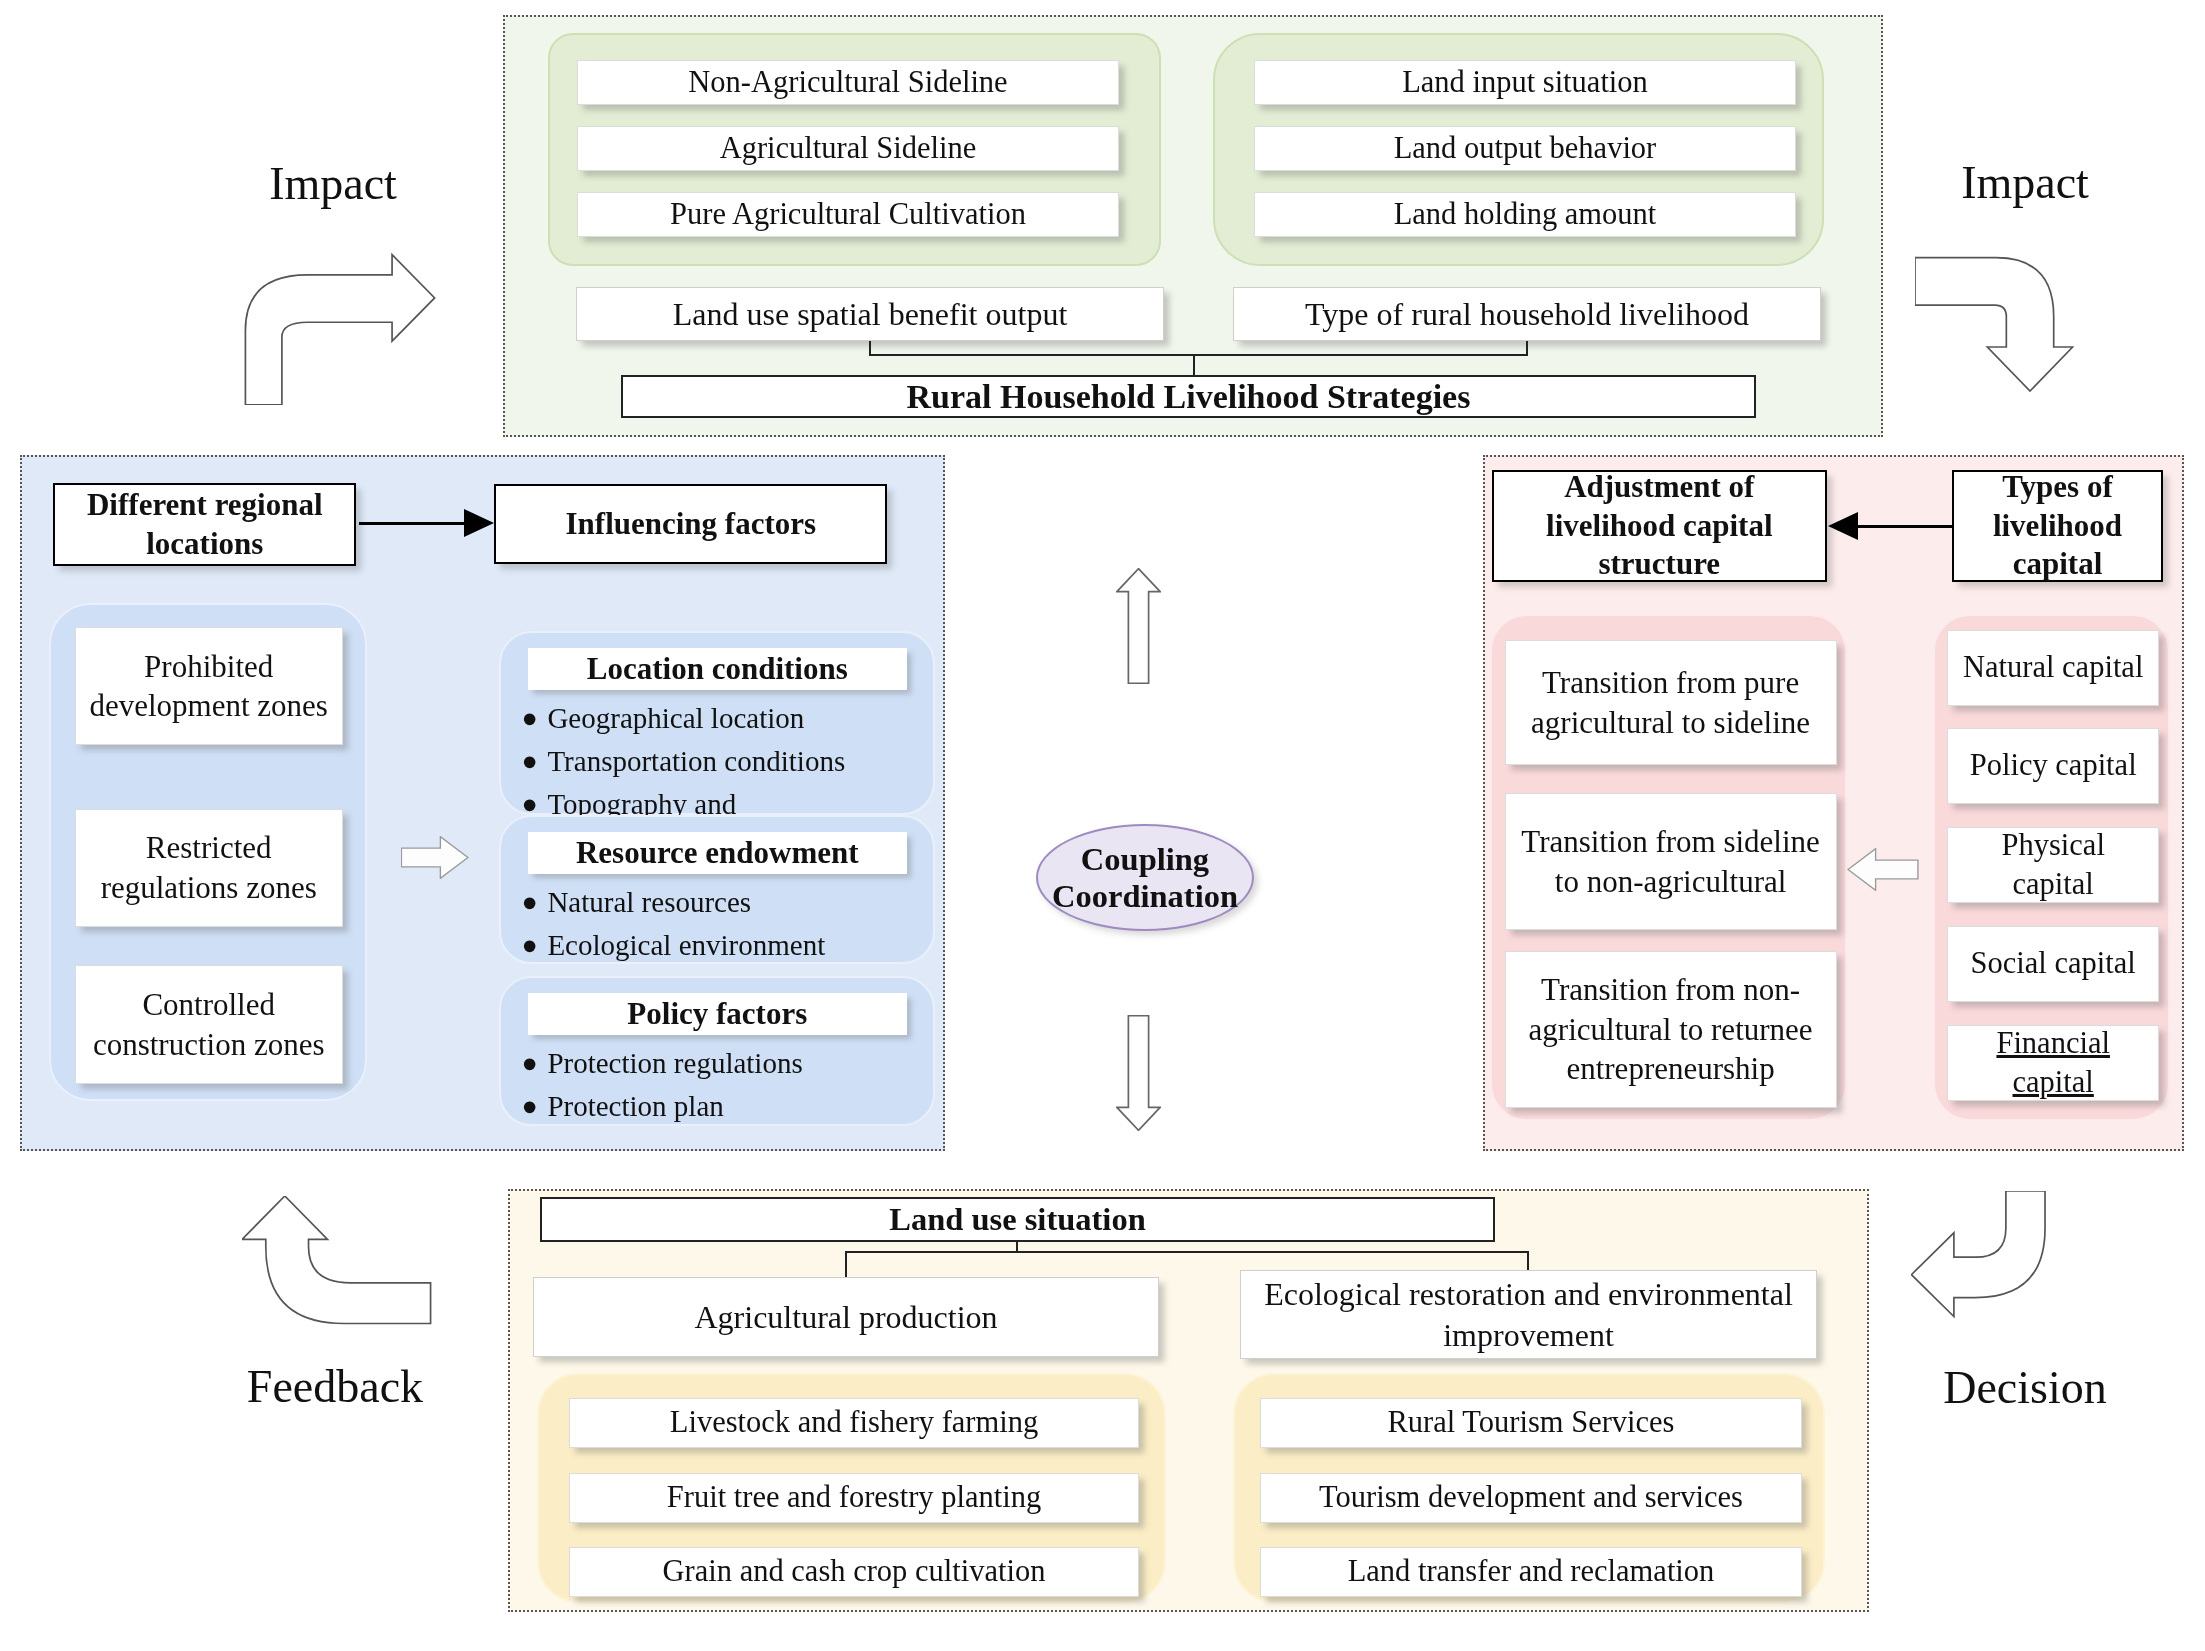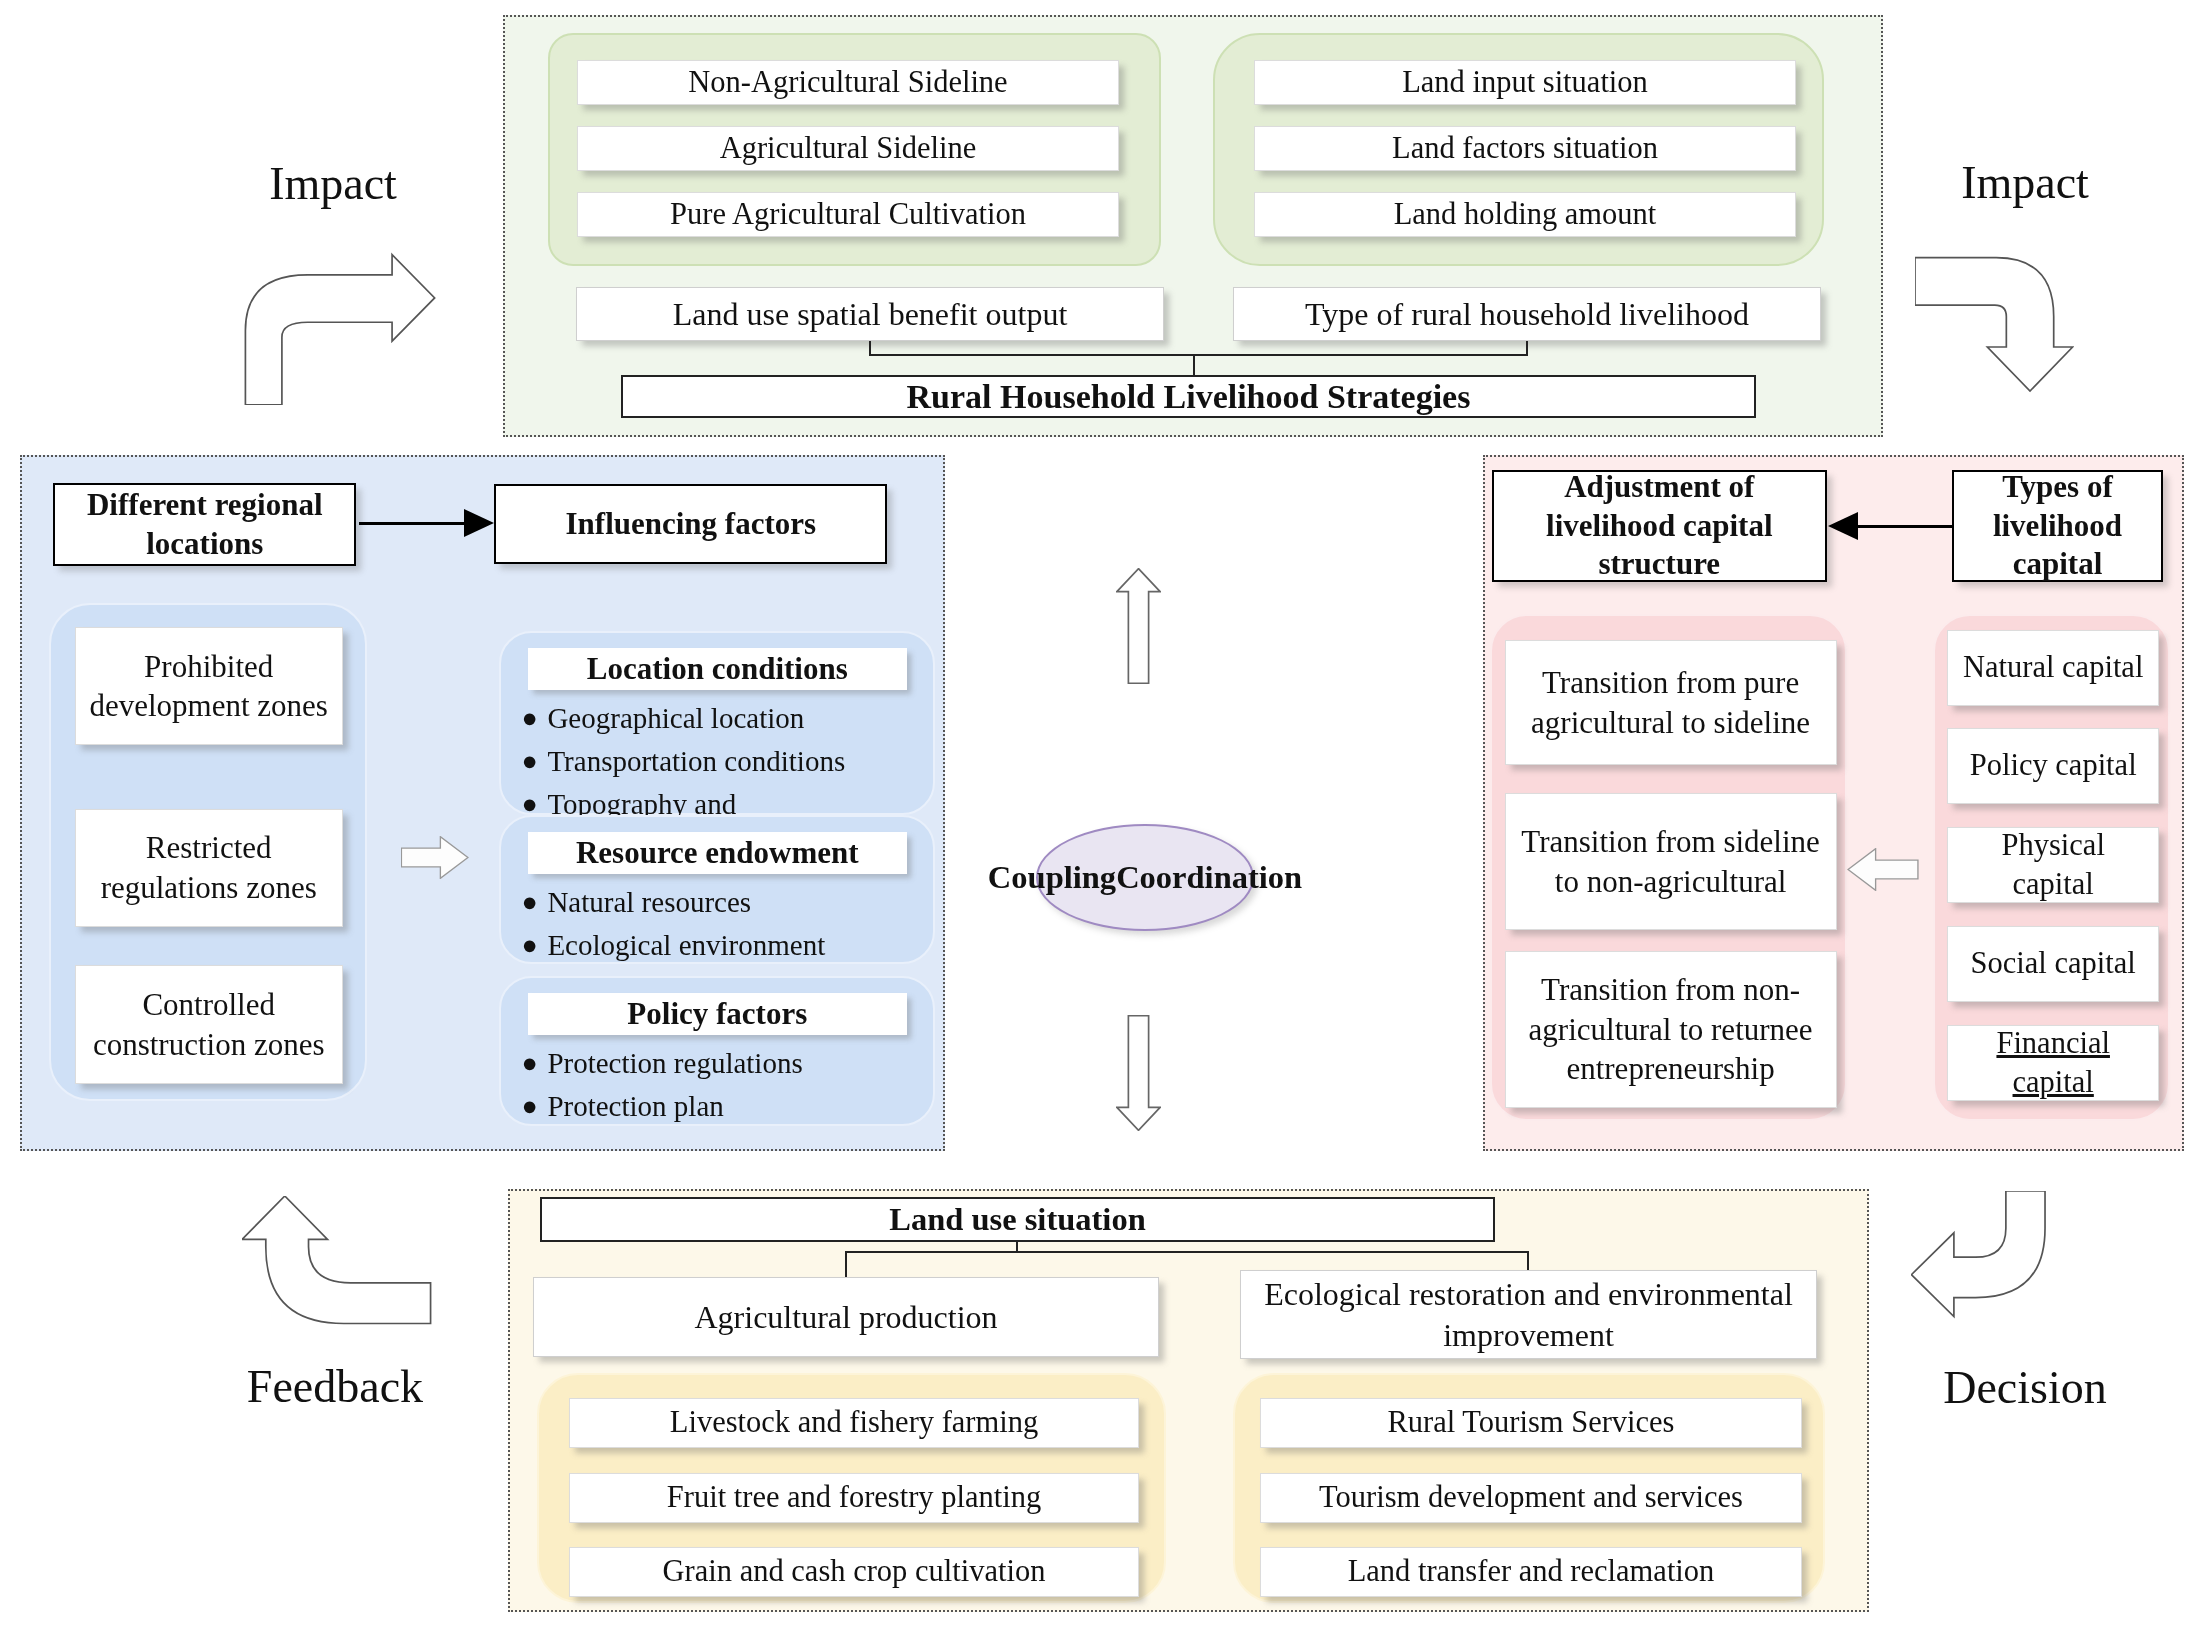--- a/index.html
+++ b/index.html
@@ -17,38 +17,38 @@
   .titlebox{position:absolute;background:#fff;border:2px solid #222;box-sizing:border-box;
         display:flex;align-items:center;justify-content:center;text-align:center;
         font-weight:bold;font-size:34px;}
   .hline,.vline{position:absolute;background:#222;}
   .corner-label{position:absolute;width:284px;text-align:center;font-size:46px;color:#111;}
   .headerbox{background:#fff;box-shadow:4.7px 4.7px 5.4px rgba(110,110,110,.35);
         display:flex;align-items:center;justify-content:center;text-align:center;
         font-weight:bold;font-size:31px;height:42px;margin:0 auto;}
   .bullet-item{display:flex;align-items:flex-start;font-size:29px;line-height:1.3;margin-top:5.4px;}
   .bullet-dot{font-size:27px;margin-right:9.5px;line-height:1.4;}
-  .ellipse{position:absolute;border-radius:50%;display:flex;flex-direction:row;
+  .ellipse{position:absolute;border-radius:50%;display:flex;flex-direction:column;
         align-items:center;justify-content:center;font-weight:bold;font-size:32.5px;line-height:1.12;}
   svg{display:block;}
 </style>
 </head>
 <body>
 
 <div id="canvas">
 
   <div class="section" style="left:503px;top:15px;width:1380px;height:422px;background:#f0f6ec;">
     <div class="panel" style="left:43px;top:16.3px;width:613px;height:233px;background:#e3edd4;border:2px solid #cde0b4;border-radius:25px;">
       <div class="wbox" style="left:27px;top:25px;width:542px;height:45px;">Non-Agricultural Sideline</div>
       <div class="wbox" style="left:27px;top:91px;width:542px;height:45px;">Agricultural Sideline</div>
       <div class="wbox" style="left:27px;top:157px;width:542px;height:45px;">Pure Agricultural Cultivation</div>
     </div>
     <div class="panel" style="left:708px;top:16.3px;width:611px;height:233px;background:#e3edd4;border:2px solid #cde0b4;border-radius:47px;">
       <div class="wbox" style="left:39px;top:25px;width:542px;height:45px;">Land input situation</div>
-      <div class="wbox" style="left:39px;top:91px;width:542px;height:45px;">Land factors situation</div>
+      <div class="wbox" style="left:39px;top:91px;width:542px;height:45px;">Land output behavior</div>
       <div class="wbox" style="left:39px;top:157px;width:542px;height:45px;">Land holding amount</div>
     </div>
     <div class="wbox" style="left:71px;top:270px;width:588px;height:54px;font-size:32px;border:0.7px solid #cfcfcf;">Land use spatial benefit output</div>
     <div class="wbox" style="left:728px;top:270px;width:588px;height:54px;font-size:32px;border:0.7px solid #cfcfcf;">Type of rural household livelihood</div>
     <div class="vline" style="left:364px;top:324px;width:2px;height:14.2px;"></div>
     <div class="vline" style="left:1021px;top:324px;width:2px;height:14.2px;"></div>
     <div class="hline" style="left:364px;top:337px;width:659px;height:2px;"></div>
     <div class="vline" style="left:688px;top:337px;width:2px;height:23px;"></div>
     <div class="titlebox" style="left:116px;top:358px;width:1135px;height:43px;">Rural Household Livelihood Strategies</div>
   </div>

